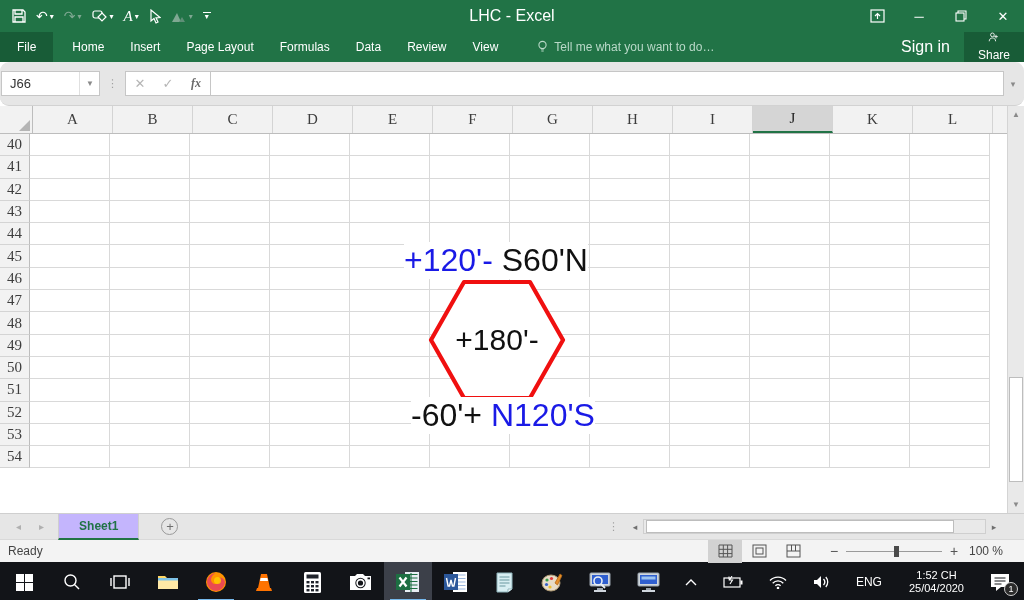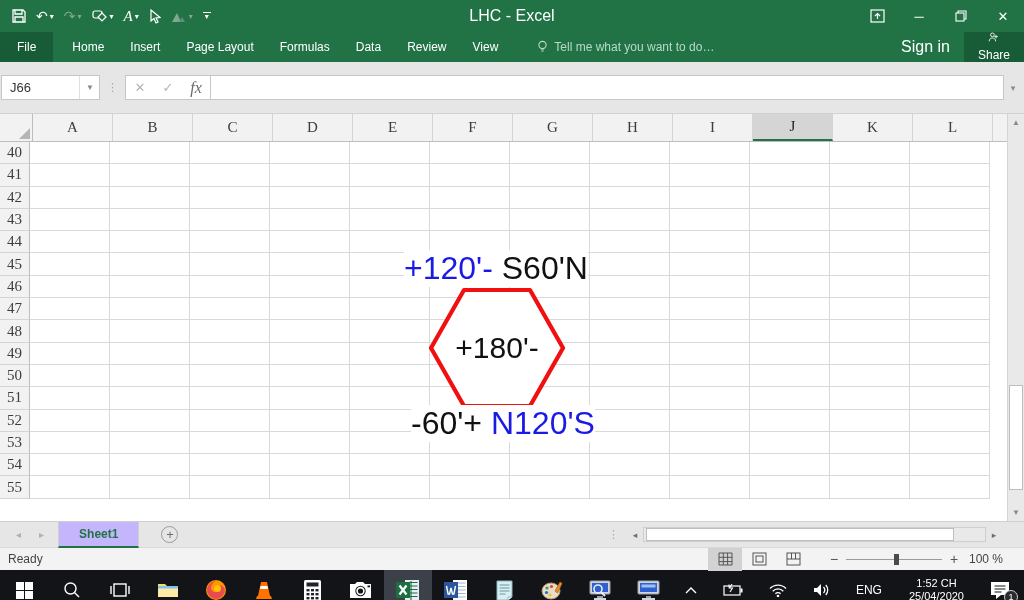--- a/index.html
+++ b/index.html
@@ -20,27 +20,27 @@
   
   .tabrow { height:30px; background:#217346; display:flex; align-items:center; color:#fff; font-size:12px; }
   .rtab { padding:0 13px; height:30px; display:flex; align-items:center; }
   .rtab.file { background:#185c37; padding:0 17px; margin-right:6px; }
   .tellme { display:flex; align-items:center; gap:6px; color:#b9d9c8; margin-left:26px; }
   .tabrow-right { margin-left:auto; display:flex; align-items:center; height:30px; }
   .signin { padding:0 14px; font-size:16px; }
   .share { background:#185c37; height:30px; display:flex; align-items:center; gap:6px; padding:0 14px; font-size:12px;flex-direction:column; }
 
   
-  .formulabar { height:52px; background:#e6e6e6; border-bottom:1px solid #d2d2d2; display:flex; align-items:center; padding:0 2px 0 0; }
+  .formulabar { height:44px; background:#e6e6e6; border-bottom:1px solid #d2d2d2; display:flex; align-items:center; padding:0 2px 0 0;border-radius:9px; }
   .namebox { width:99px; height:25px; background:#fff; border:1px solid #c6c6c6; margin-left:1px; display:flex; align-items:center; font-size:13px; color:#333; padding-left:8px; }
   .namebox .nb-caret { margin-left:auto; color:#8a8a8a; font-size:8px; padding-right:5px; border-left:1px solid #e0e0e0; padding-left:6px; line-height:23px; }
   .fb-dots { color:#a0a0a0; font-size:11px; padding:0 7px; letter-spacing:0; }
   .fb-btns { display:flex; align-items:center; background:#fff; border:1px solid #c6c6c6; height:25px; }
   .fb-btn { width:28px; text-align:center; color:#b5b5b5; font-size:13px; }
-  .fb-btn.fx { color:#6a6a6a; font-family:"Liberation Serif", serif; font-style:italic; font-size:16px; }
+  .fb-btn.fx { color:#6a6a6a; font-family:"Liberation Serif", serif; font-style:italic; font-size:12px;font-weight:bold; }
   .fb-input { flex:1; height:25px; background:#fff; border:1px solid #c6c6c6; border-left:none; }
   .fb-exp { width:18px; text-align:center; color:#8a8a8a; font-size:9px; }
 
   
   .sheetarea { position:relative; height:407px; display:flex; background:#fff; }
   .sheet-main { flex:1; display:flex; flex-direction:column; }
   .colheaders { height:28px; display:flex; background:#f2f2f2; border-bottom:1px solid #bdbdbd; }
   .corner { width:33px; border-right:1px solid #bdbdbd; position:relative; background:#f2f2f2; }
   .corner .tri { position:absolute; right:2px; bottom:2px; width:0; height:0; border-left:11px solid transparent; border-bottom:11px solid #b5b5b5; }
   .colh { width:80px; display:flex; align-items:center; justify-content:center; font-family:"Liberation Serif", serif; font-size:15px; color:#3d3d3d; border-right:1px solid #d4d4d4; }
@@ -429,35 +429,20 @@
           <div class="gcell"></div>
           <div class="gcell"></div>
           <div class="gcell"></div>
           <div class="gcell"></div>
           <div class="gcell"></div>
           <div class="gcell"></div>
           <div class="gcell"></div>
         </div>
         <div class="grow">
           <div class="rowh">54</div>
-          <div class="gcell"></div>
-          <div class="gcell"></div>
-          <div class="gcell"></div>
-          <div class="gcell"></div>
-          <div class="gcell"></div>
-          <div class="gcell"></div>
-          <div class="gcell"></div>
-          <div class="gcell"></div>
-          <div class="gcell"></div>
-          <div class="gcell"></div>
-          <div class="gcell"></div>
-          <div class="gcell"></div>
-        </div>
-        <div class="grow">
-          <div class="rowh">55</div>
           <div class="gcell"></div>
           <div class="gcell"></div>
           <div class="gcell"></div>
           <div class="gcell"></div>
           <div class="gcell"></div>
           <div class="gcell"></div>
           <div class="gcell"></div>
           <div class="gcell"></div>
           <div class="gcell"></div>
           <div class="gcell"></div>

